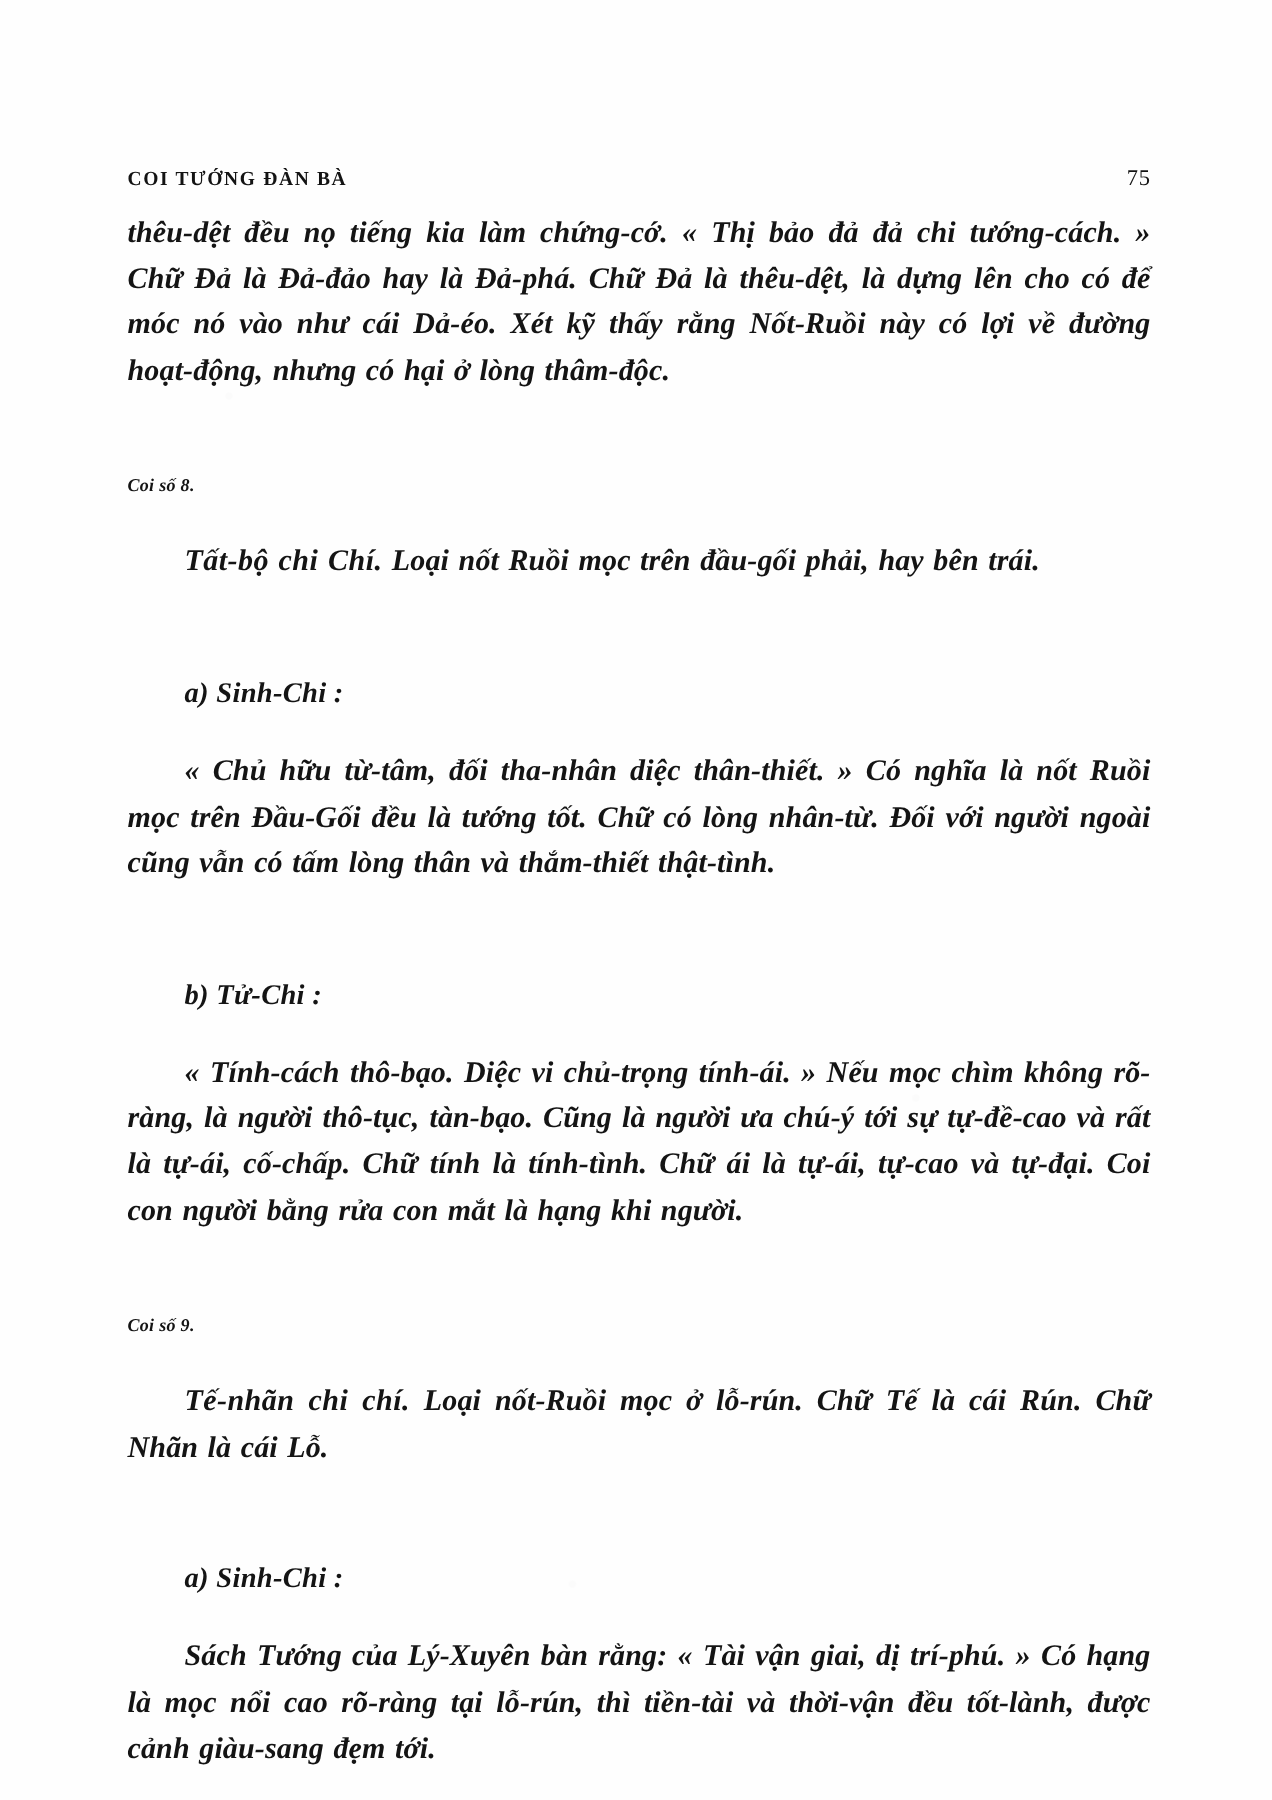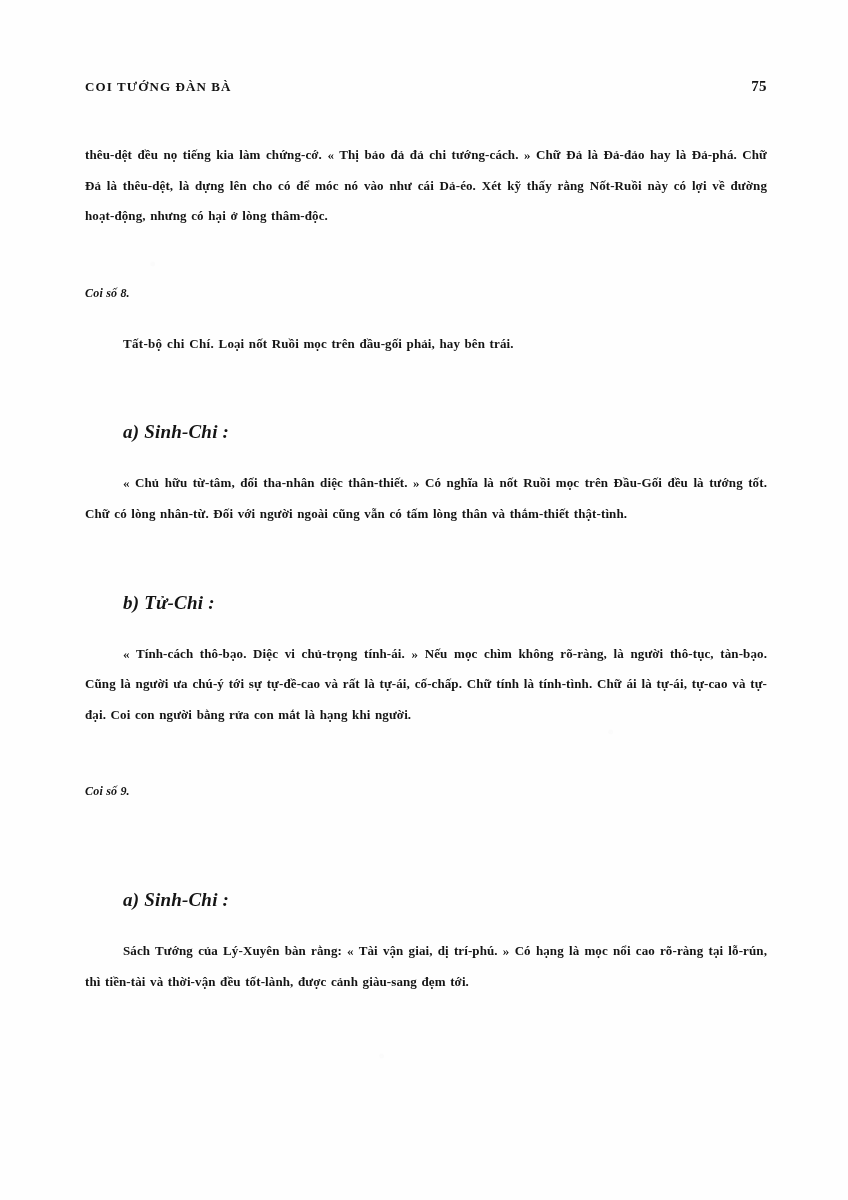--- a/index.html
+++ b/index.html
@@ -45,38 +45,40 @@
     font-family: "Liberation Serif", "DejaVu Serif", serif;
     font-weight: 700;
     font-size: 13px;
     letter-spacing: 1.1px;
     text-transform: uppercase;
     color: #131313;
     transform: scaleY(1.02);
   }
   .runhead-folio {
     font-family: "Liberation Serif", "DejaVu Serif", serif;
-    font-weight: 700;
+    font-weight: 400;
     font-size: 15px;
     letter-spacing: 0.4px;
     color: #131313;
+    margin-top: 33px;
   }
 
   
   .block { margin: 0; }
 
   .para {
-    font-size: 13px;
+    font-size: 20px;
     line-height: 30.6px;
     text-align: justify;
     text-justify: inter-word;
     color: #141414;
     font-weight: 600;
     letter-spacing: 0.1px;
     word-spacing: 1.2px;
+    font-style: italic;
   }
   .para.indent { text-indent: 38px; }
 
   .section-label {
     font-size: 12px;
     line-height: 30px;
     font-style: italic;
     font-weight: 600;
     color: #141414;
     letter-spacing: 0.2px;
@@ -143,20 +145,21 @@
     <div class="gap-md"></div>
 
     <p class="para indent block">« Tính-cách thô-bạo. Diệc vi chủ-trọng tính-ái. » Nếu mọc chìm không rõ-ràng, là người thô-tục, tàn-bạo. Cũng là người ưa chú-ý tới sự tự-đề-cao và rất là tự-ái, cố-chấp. Chữ tính là tính-tình. Chữ ái là tự-ái, tự-cao và tự-đại. Coi con người bằng rửa con mắt là hạng khi người.</p>
 
     <div class="gap-xl"></div>
 
     <div class="section-label">Coi số 9.</div>
 
     <div class="gap-md"></div>
 
+    <p class="para indent block"><span class="lead">Tế-nhãn chi chí.</span><span> Loại nốt-Ruồi mọc ở lỗ-rún. Chữ Tế là cái Rún. Chữ Nhãn là cái Lỗ.</span></p>
 
     <div class="gap-lg"></div>
 
     <div class="sub-label"><span class="enum">a)</span>&nbsp;<span>Sinh-Chi</span><span> :</span></div>
 
     <div class="gap-md"></div>
 
     <p class="para indent block">Sách Tướng của Lý-Xuyên bàn rằng: « Tài vận giai, dị trí-phú. » Có hạng là mọc nổi cao rõ-ràng tại lỗ-rún, thì tiền-tài và thời-vận đều tốt-lành, được cảnh giàu-sang đẹm tới.</p>
 
   </div>

